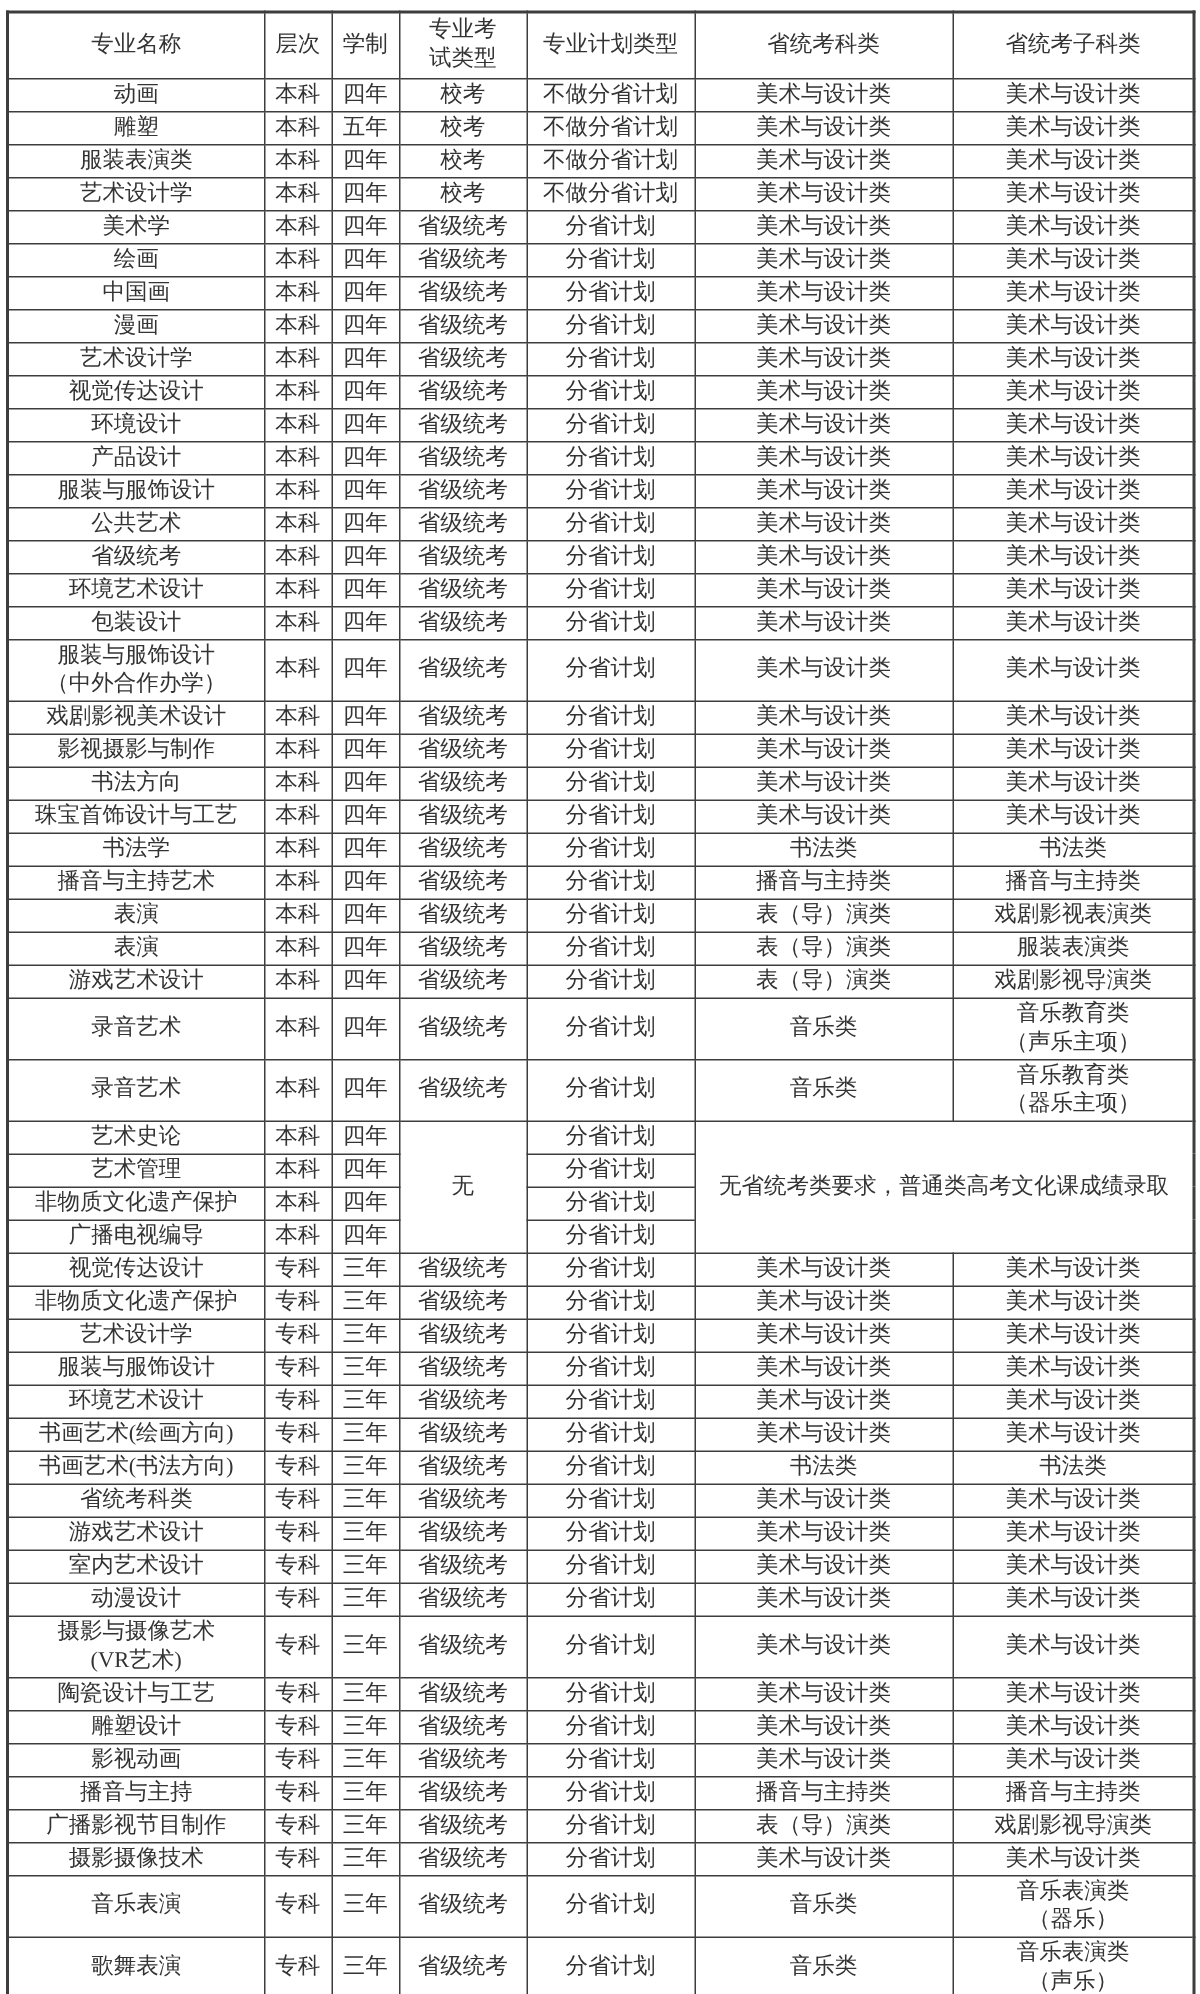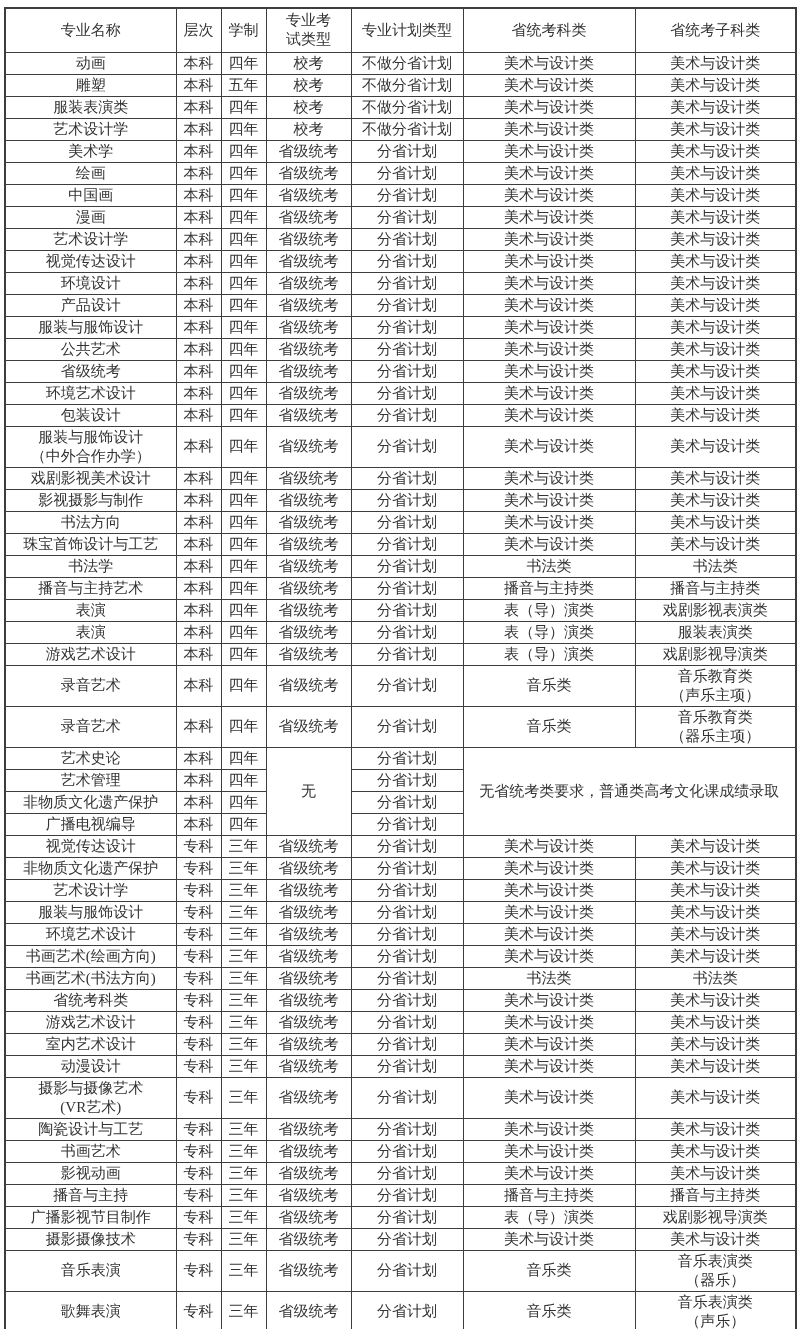--- a/index.html
+++ b/index.html
@@ -462,21 +462,21 @@
         <tr>
           <td>陶瓷设计与工艺</td>
           <td>专科</td>
           <td>三年</td>
           <td>省级统考</td>
           <td>分省计划</td>
           <td>美术与设计类</td>
           <td>美术与设计类</td>
         </tr>
         <tr>
-          <td>书画艺术</td>
+          <td>雕塑设计</td>
           <td>专科</td>
           <td>三年</td>
           <td>省级统考</td>
           <td>分省计划</td>
           <td>美术与设计类</td>
           <td>美术与设计类</td>
         </tr>
         <tr>
           <td>影视动画</td>
           <td>专科</td>

